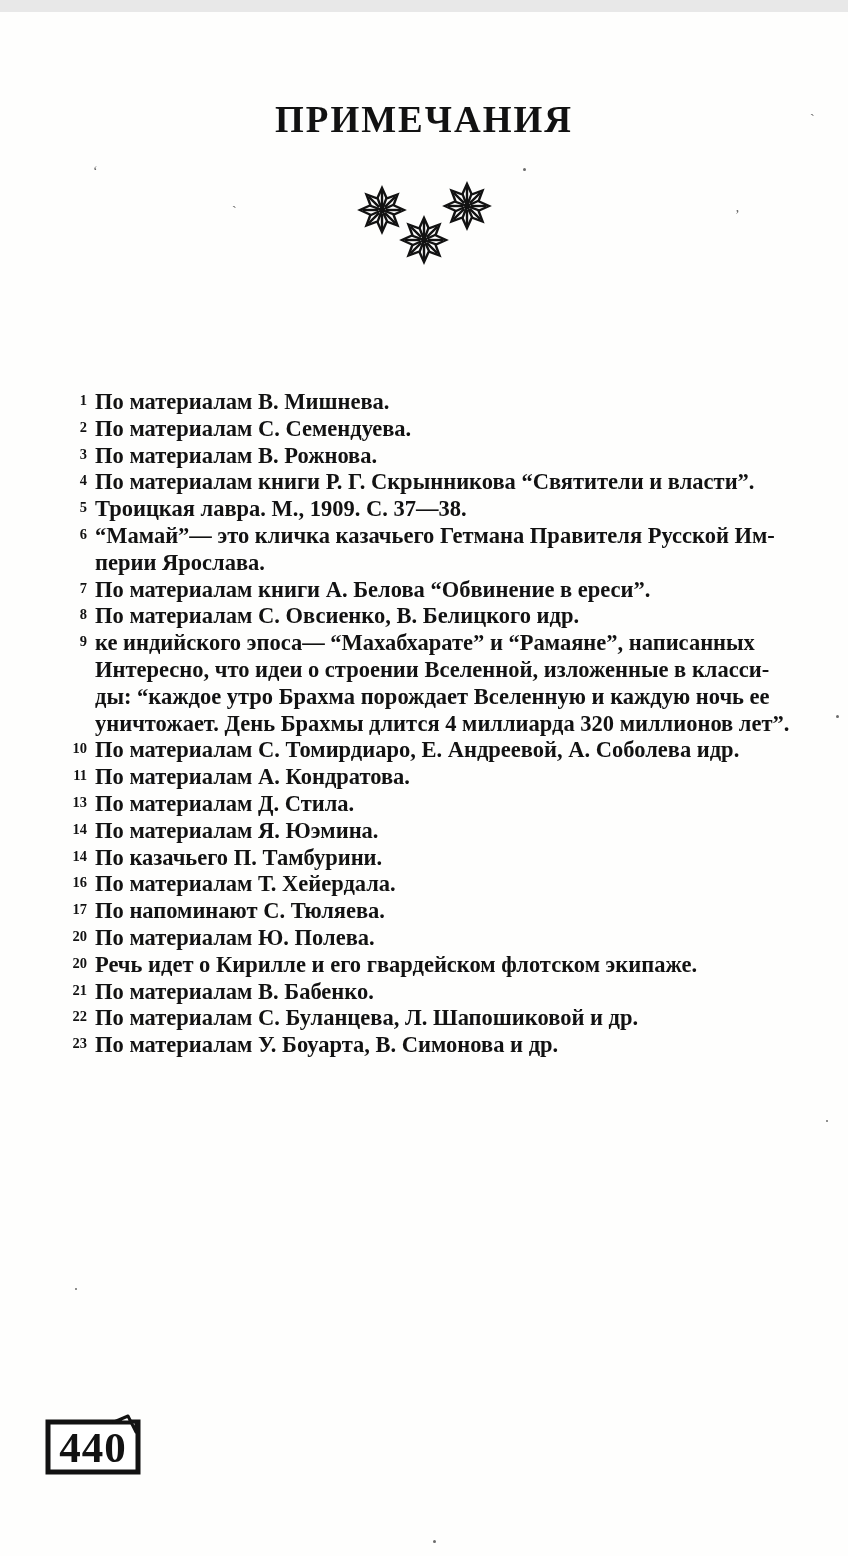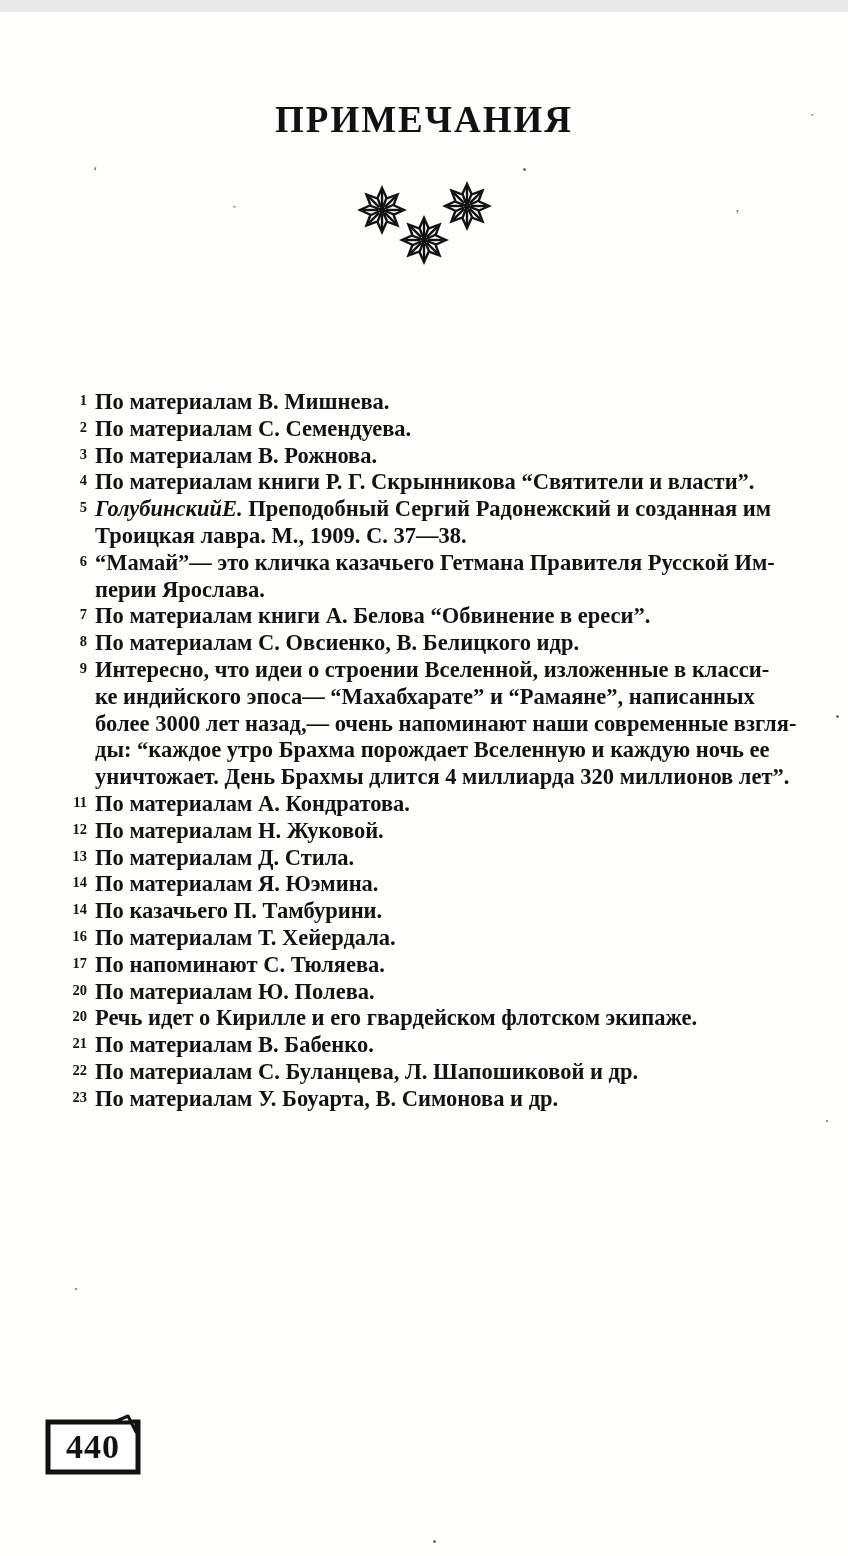--- a/index.html
+++ b/index.html
@@ -26,21 +26,21 @@
   .num{
     position:absolute;left:0;top:-2px;width:27px;
     text-align:right;font-size:14.5px;font-weight:bold;
   }
   .line{white-space:nowrap;}
   .lead{font-style:italic;}
   .badge{position:absolute;left:44px;top:1402px;width:110px;height:64px;}
   .badge-num{
     position:absolute;left:10px;top:10px;width:78px;height:46px;
     display:flex;align-items:center;justify-content:center;
-    font-size:34px;font-weight:bold;letter-spacing:1px;
+    font-size:43px;font-weight:bold;letter-spacing:1px;
   }
   .speck{position:absolute;background:#3a3a3a;border-radius:50%;opacity:.75;}
   .tick{position:absolute;color:#3a3a3a;font-size:14px;opacity:.8;}
 </style>
 </head>
 <body>
 
 <div class="page">
 
   <div class="title">ПРИМЕЧАНИЯ</div>
@@ -80,51 +80,49 @@
       <div class="note">
         <span class="num">3</span>
         <div class="line">По материалам В. Рожнова.</div>
       </div>
       <div class="note">
         <span class="num">4</span>
         <div class="line">По материалам книги Р. Г. Скрынникова “Святители и власти”.</div>
       </div>
       <div class="note">
         <span class="num">5</span>
-        <div class="line"><span class="lead">ГолубинскийЕ.</span> Преподобный Сергий Радонежский и созданная им</div>
         <div class="line">Троицкая лавра. М., 1909. С. 37—38.</div>
       </div>
       <div class="note">
         <span class="num">6</span>
         <div class="line">“Мамай”— это кличка казачьего Гетмана Правителя Русской Им-</div>
         <div class="line">перии Ярослава.</div>
       </div>
       <div class="note">
         <span class="num">7</span>
         <div class="line">По материалам книги А. Белова “Обвинение в ереси”.</div>
       </div>
       <div class="note">
         <span class="num">8</span>
         <div class="line">По материалам С. Овсиенко, В. Белицкого идр.</div>
       </div>
       <div class="note">
         <span class="num">9</span>
+        <div class="line">ке индийского эпоса— “Махабхарате” и “Рамаяне”, написанных</div>
         <div class="line">Интересно, что идеи о строении Вселенной, изложенные в класси-</div>
-        <div class="line">ке индийского эпоса— “Махабхарате” и “Рамаяне”, написанных</div>
-        <div class="line">более 3000 лет назад,— очень напоминают наши современные взгля-</div>
         <div class="line">ды: “каждое утро Брахма порождает Вселенную и каждую ночь ее</div>
         <div class="line">уничтожает. День Брахмы длится 4 миллиарда 320 миллионов лет”.</div>
       </div>
       <div class="note">
+        <span class="num">10</span>
+        <div class="line">По материалам С. Томирдиаро, Е. Андреевой, А. Соболева идр.</div>
+      </div>
+      <div class="note">
         <span class="num">11</span>
         <div class="line">По материалам А. Кондратова.</div>
-      </div>
-      <div class="note">
-        <span class="num">12</span>
-        <div class="line">По материалам Н. Жуковой.</div>
       </div>
       <div class="note">
         <span class="num">13</span>
         <div class="line">По материалам Д. Стила.</div>
       </div>
       <div class="note">
         <span class="num">14</span>
         <div class="line">По материалам Я. Юэмина.</div>
       </div>
       <div class="note">

